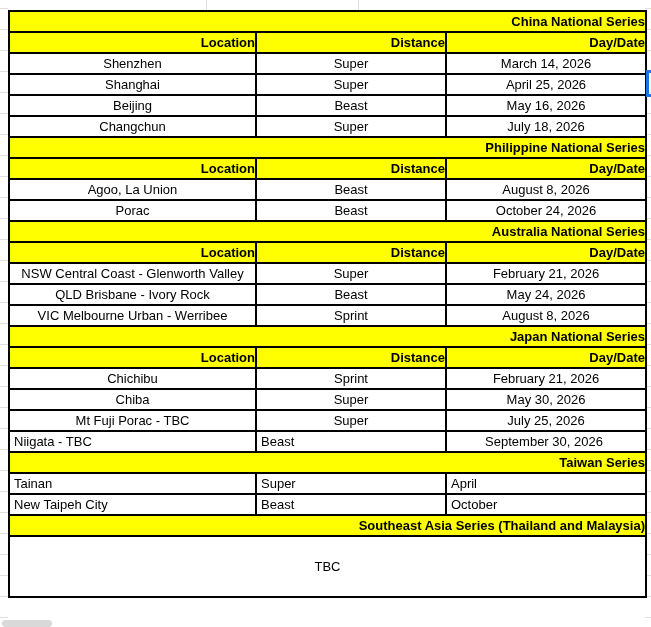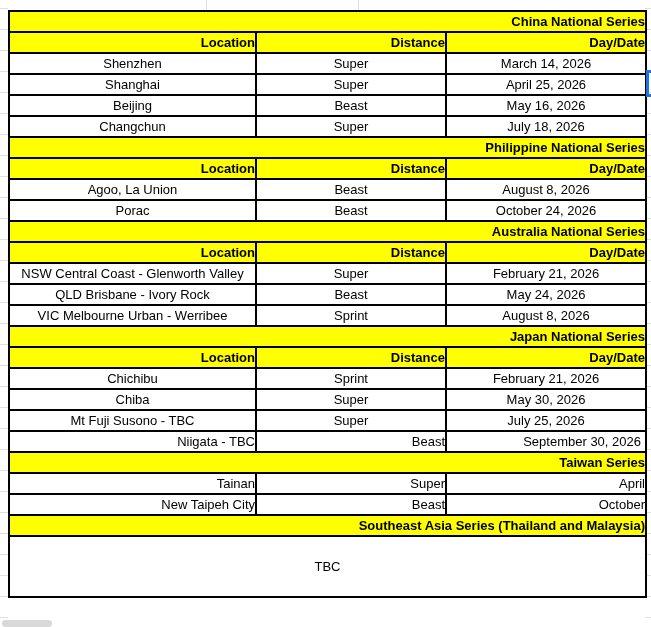--- a/index.html
+++ b/index.html
@@ -39,22 +39,22 @@
     overflow:hidden;
     white-space:nowrap;
     vertical-align:middle;
     text-align:center;
   }
   #sched tr.title-row td, #sched tr.header-row td{
     background:#ffff00;
     font-weight:bold;
     text-align:right;
   }
-  #sched td.al{text-align:right;padding-left:4px;}
-  #sched td.ar{text-align:right;padding-right:4px;}
+  #sched td.al{text-align:left;padding-left:4px;}
+  #sched td.ar{padding-right:4px;}
   #sched tr.note-row td{height:59px;}
 
   
   #selection-highlight{
     position:absolute;left:646px;top:70px;width:14px;height:27px;
     border:3px solid #1a73e8;box-sizing:border-box;background:transparent;
   }
   
   #scroll-thumb{
     position:absolute;left:2px;top:620px;width:50px;height:7px;
@@ -157,21 +157,21 @@
         <td>Chichibu</td>
         <td>Sprint</td>
         <td>February 21, 2026</td>
       </tr>
       <tr>
         <td>Chiba</td>
         <td>Super</td>
         <td>May 30, 2026</td>
       </tr>
       <tr>
-        <td>Mt Fuji Susono - TBC</td>
+        <td>Mt Fuji Porac - TBC</td>
         <td>Super</td>
         <td>July 25, 2026</td>
       </tr>
       <tr>
         <td class="al">Niigata - TBC</td>
         <td class="al">Beast</td>
         <td class="ar">September 30, 2026</td>
       </tr>
       <tr class="title-row">
         <td colspan="3">Taiwan Series</td>

